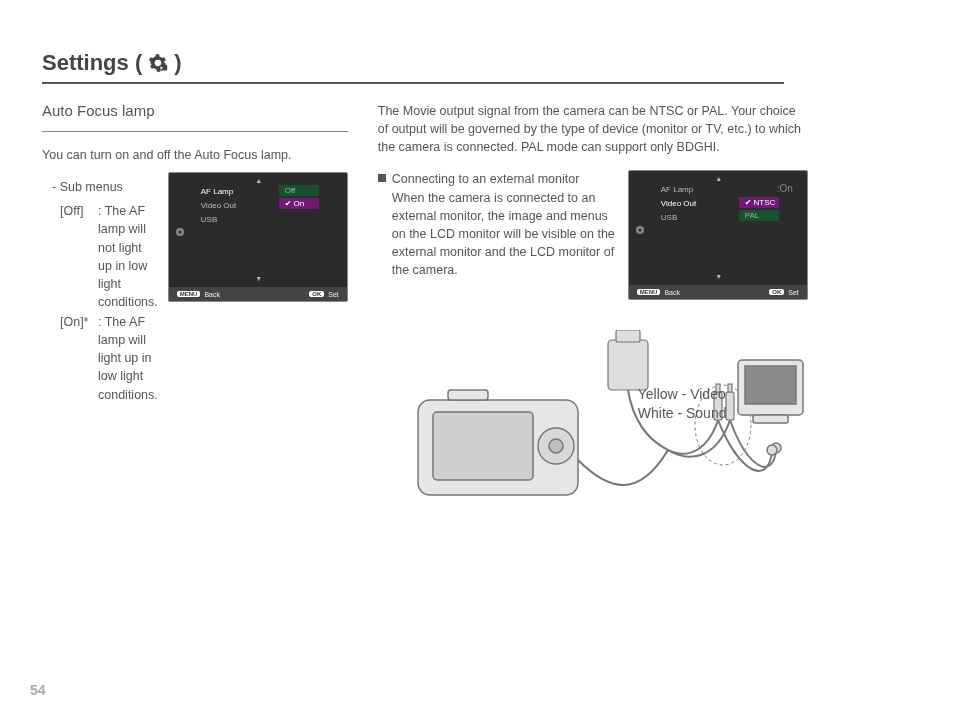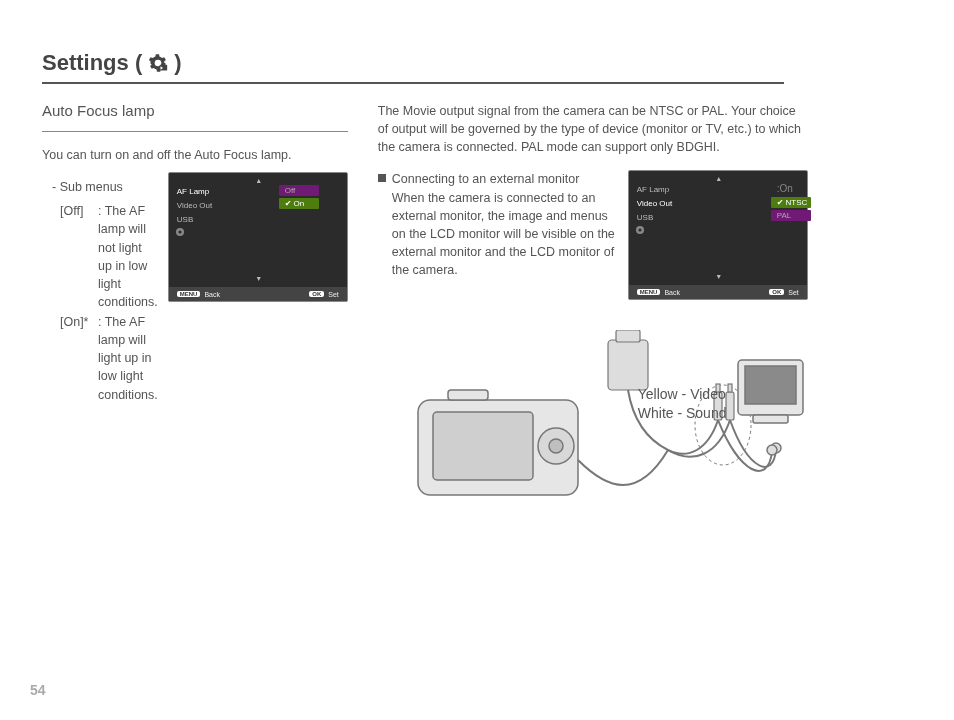--- a/index.html
+++ b/index.html
@@ -11,26 +11,26 @@
   .col { flex: 1 1 0; }
   .section-heading { font-size: 15px; color: #555; font-weight: 500; border-bottom: 1px solid #888; padding-bottom: 12px; margin-bottom: 14px; }
   .body-text { font-size: 12.5px; line-height: 1.45; color: #555; }
   .indent { margin-left: 10px; margin-top: 6px; }
   .submenu-line { display:flex; margin-top:2px; }
   .submenu-key { width:38px; flex:none; }
   .submenu-desc { flex:1; }
   .row-with-screen { display:flex; gap:10px; align-items:flex-start; }
   .row-with-screen .text-part { flex:1; }
   .screen { width:180px; height:130px; background:#2b2b2b; border:1px solid #888; position:relative; font-size:8px; color:#bbb; border-radius:2px; }
-  .screen .menu-col { position:absolute; left:4px; top:12px; line-height:14px; }
+  .screen .menu-col { position:absolute; left:28px; top:12px; line-height:14px; }
   .screen .menu-item { padding:0 4px; }
   .screen .menu-item.sel { color:#fff; }
   .screen .opt-col { position:absolute; left:110px; top:12px; }
-  .screen .opt { background:#701a75; color:#aaa; padding:1px 6px; margin-bottom:2px; border-radius:1px; font-size:8px; width:40px; }
-  .screen .opt.sel { background:#4d7c0f; color:#fff; }
+  .screen .opt { background:#14532d; color:#aaa; padding:1px 6px; margin-bottom:2px; border-radius:1px; font-size:8px; width:40px; }
+  .screen .opt.sel { background:#701a75; color:#fff; }
   .screen .check { font-size:8px; margin-right:2px; }
   .screen .side-dot { position:absolute; left:6px; top:54px; width:10px; height:10px; }
   .screen .footer { position:absolute; left:0; right:0; bottom:0; height:14px; background:#444; display:flex; align-items:center; font-size:7px; color:#eee; padding:0 8px; gap:4px; }
   .screen .footer .btn { background:#fff; color:#333; border-radius:2px; padding:0 3px; font-size:6px; font-weight:bold; }
   .screen .footer .spacer { flex:1; }
   .screen .arrow-up { position:absolute; top:3px; left:88px; color:#bbb; font-size:8px; }
   .screen .arrow-down { position:absolute; bottom:18px; left:88px; color:#bbb; font-size:8px; }
   .screen .right-val { position:absolute; right:14px; top:12px; color:#888; font-size:10px;margin-left:36px; }
   .bullet-row { display:flex; gap:6px; }
   .bullet-row .sq { width:8px; height:8px; background:#555; margin-top:4px; flex:none; }
@@ -123,21 +123,21 @@
         </div>
 
         <div class="screen">
           <div class="arrow-up">▴</div>
           <div class="right-val">:On</div>
           <div class="menu-col">
             <div class="menu-item">AF Lamp</div>
             <div class="menu-item sel">Video Out</div>
             <div class="menu-item">USB</div>
           </div>
-          <div class="opt-col" style="top:26px;margin-left:32px;">
+          <div class="opt-col" style="top:26px;">
             <div class="opt sel"><span class="check">✔</span><span>NTSC</span></div>
             <div class="opt">PAL</div>
           </div>
           <div class="side-dot">
             <svg width="10" height="10" viewBox="0 0 10 10">
                 <circle cx="5" cy="5" r="4" fill="#888"></circle>
                 <circle cx="5" cy="5" r="1.6" fill="#2b2b2b"></circle>
               </svg>
           </div>
           <div class="arrow-down">▾</div>

